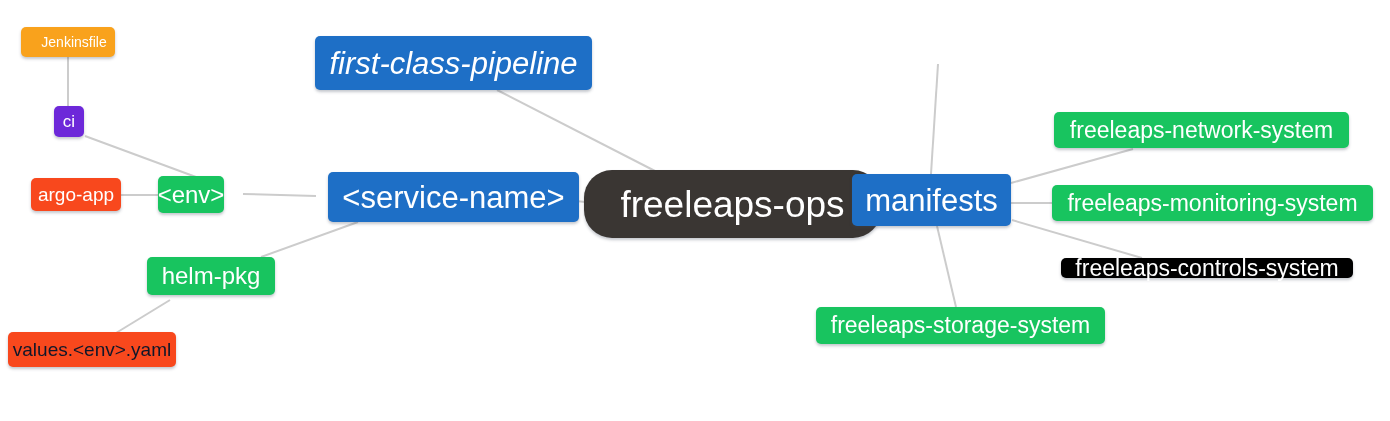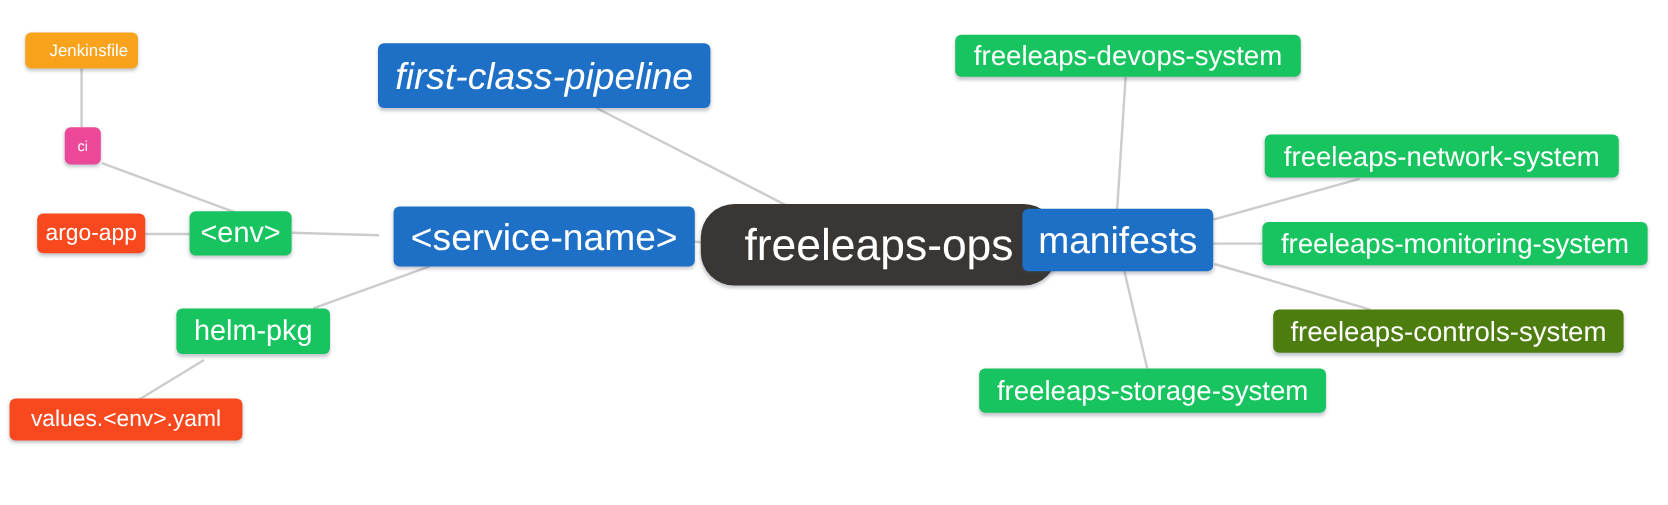--- a/index.html
+++ b/index.html
@@ -49,27 +49,26 @@
       <line x1="567" y1="200" x2="585" y2="202" stroke="#cccccc" stroke-width="2"></line>
       <line x1="845" y1="202" x2="852" y2="201" stroke="#cccccc" stroke-width="2"></line>
       <line x1="931" y1="174" x2="938" y2="64" stroke="#cccccc" stroke-width="2"></line>
       <line x1="1011" y1="183" x2="1133" y2="149" stroke="#cccccc" stroke-width="2"></line>
       <line x1="1011" y1="203" x2="1052" y2="203" stroke="#cccccc" stroke-width="2"></line>
       <line x1="1012" y1="220" x2="1142" y2="258" stroke="#cccccc" stroke-width="2"></line>
       <line x1="937" y1="226" x2="956" y2="307" stroke="#cccccc" stroke-width="2"></line>
     </svg>
 
 <div class="node" style="left: 21px; top: 27px; width: 94px; height: 30px; font-size: 14px; background: rgb(249, 162, 28); color: rgb(255, 255, 255); padding-left: 12px;">Jenkinsfile</div>
-    <div class="node" style="left: 54px; top: 106px; width: 30px; height: 31px; font-size: 12px; background: #ec4899; color: rgb(255, 255, 255);">ci</div>
+    <div class="node" style="left: 54px; top: 106px; width: 30px; height: 31px; font-size: 17px; background: #6d28d9; color: rgb(255, 255, 255);">ci</div>
     <div class="node" style="left: 31px; top: 178px; width: 90px; height: 33px; font-size: 19px; background: rgb(248, 72, 29); color: rgb(255, 255, 255);">argo-app</div>
-    <div class="node" style="left: 158px; top: 176px; width: 85px; height: 37px; font-size: 24px; background: rgb(24, 196, 95); color: rgb(255, 255, 255);">&lt;env&gt;</div>
+    <div class="node" style="left: 158px; top: 176px; width: 66px; height: 37px; font-size: 24px; background: rgb(24, 196, 95); color: rgb(255, 255, 255);">&lt;env&gt;</div>
     <div class="node" style="left: 147px; top: 257px; width: 128px; height: 38px; font-size: 24px; background: rgb(24, 196, 95); color: rgb(255, 255, 255);">helm-pkg</div>
-    <div class="node" style="left: 8px; top: 332px; width: 194px; height: 35px; font-size: 19px; background: rgb(248, 72, 29); color: #ffffff;">values.&lt;env&gt;.yaml</div>
+    <div class="node" style="left: 8px; top: 332px; width: 168px; height: 35px; font-size: 19px; background: rgb(248, 72, 29); color: #0f172a;">values.&lt;env&gt;.yaml</div>
     <div class="node" style="left: 315px; top: 36px; width: 277px; height: 54px; font-size: 31px; background: rgb(30, 111, 198); color: rgb(255, 255, 255); font-style: italic;">first-class-pipeline</div>
     <div class="node" style="left: 316px; top: 172px; width: 251px; height: 50px; font-size: 31px; background: rgb(30, 111, 198); color: rgb(255, 255, 255); margin-left: 12px;">&lt;service-name&gt;</div>
     <div class="node" style="left: 584px; top: 170px; width: 297px; height: 68px; font-size: 37px; background: rgb(58, 54, 51); color: rgb(255, 255, 255); border-radius: 28px;">freeleaps-ops</div>
     <div class="node" style="left: 852px; top: 174px; width: 159px; height: 52px; font-size: 31px; background: rgb(30, 111, 198); color: rgb(255, 255, 255);">manifests</div>
-    <div class="node" style="left: 796px; top: 29px; width: 288px; height: 35px; font-size: 23px; background: rgb(24, 196, 95); color: rgb(255, 255, 255);">freeleaps-devops-system</div>
     <div class="node" style="left: 1054px; top: 112px; width: 295px; height: 36px; font-size: 23px; background: rgb(24, 196, 95); color: rgb(255, 255, 255);">freeleaps-network-system</div>
     <div class="node" style="left: 1052px; top: 185px; width: 321px; height: 36px; font-size: 23px; background: rgb(24, 196, 95); color: rgb(255, 255, 255);">freeleaps-monitoring-system</div>
-    <div class="node" style="left: 1061px; top: 258px; width: 292px; height: 36px; font-size: 23px; background: #4d7c0f; color: rgb(255, 255, 255);">freeleaps-controls-system</div>
+    <div class="node" style="left: 1061px; top: 258px; width: 292px; height: 20px; font-size: 23px; background: #000000; color: rgb(255, 255, 255);">freeleaps-controls-system</div>
     <div class="node" style="left: 816px; top: 307px; width: 289px; height: 37px; font-size: 23px; background: rgb(24, 196, 95); color: rgb(255, 255, 255);">freeleaps-storage-system</div>
   </div>
 
 </body></html>

